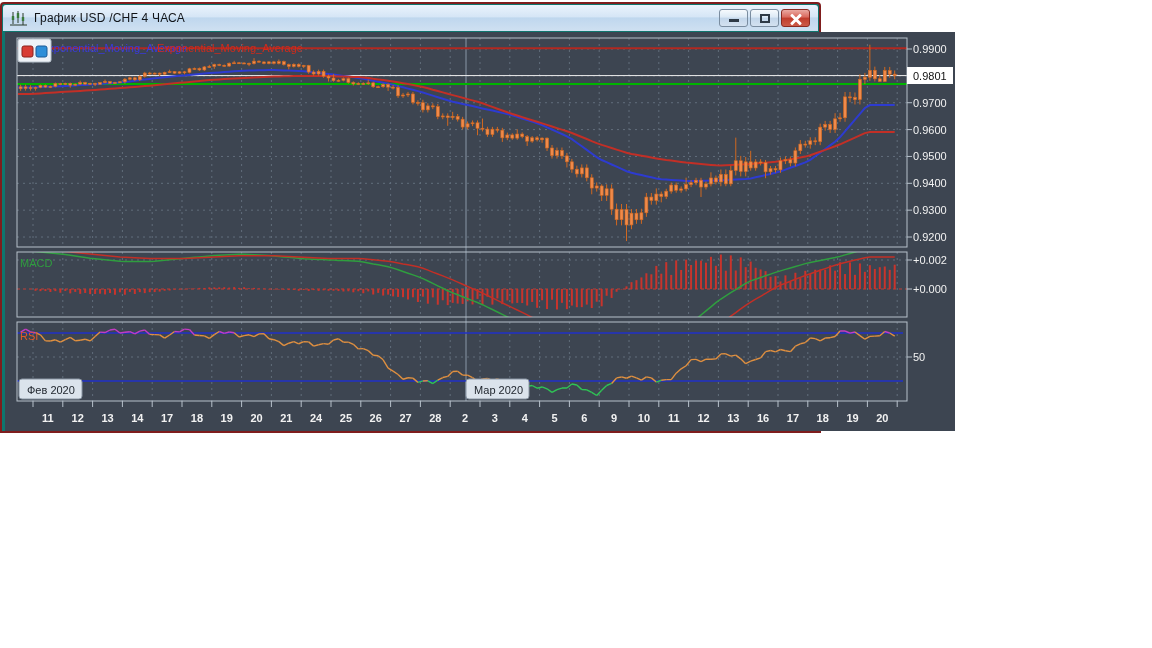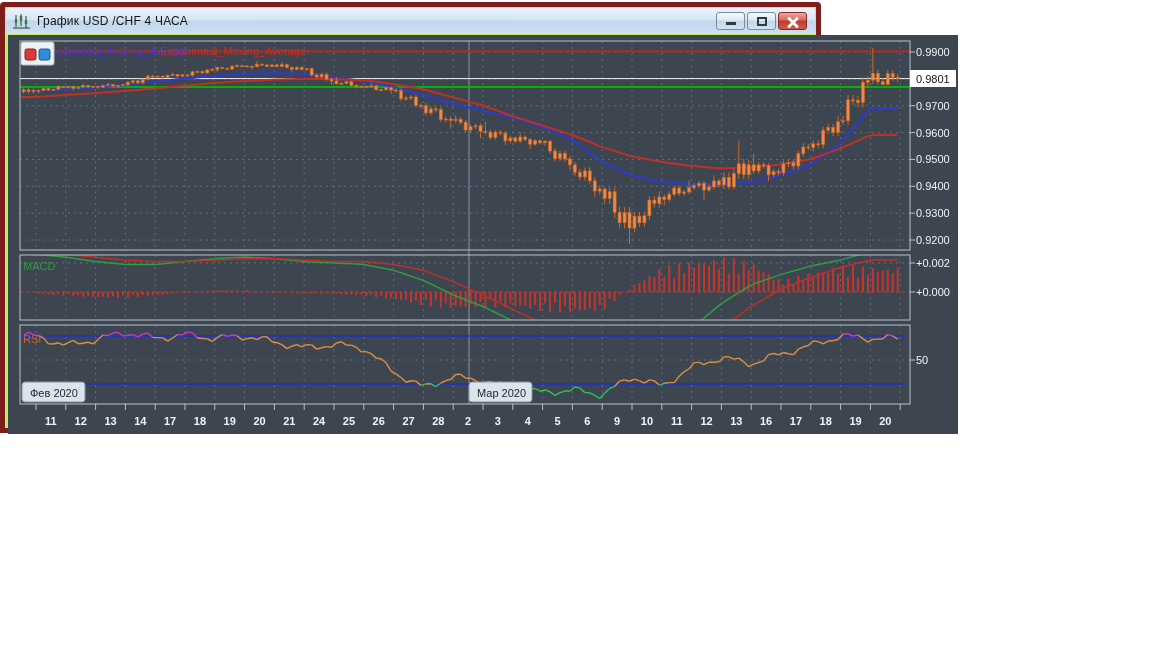--- a/index.html
+++ b/index.html
@@ -1,21 +1,21 @@
 <!DOCTYPE html>
 <html><head>
 <meta charset="utf-8">
 <style>
   * { margin:0; padding:0; box-sizing:border-box; }
   html,body { width:1152px; height:648px; background:#ffffff; font-family:"Liberation Sans", sans-serif; overflow:hidden; }
   .page { position:relative; width:1152px; height:648px; background:#ffffff; }
 
   .app-window {
     position:absolute; left:0px; top:2px; width:821px; height:431px;
-    background:#bef264; border:5px solid #7f1d1d; border-radius:4px 4px 0 0;
+    background:#0f766e; border:2px solid #7f1d1d; border-radius:4px 4px 0 0;
   }
   .titlebar {
     position:absolute; left:1px; top:1px; right:1px; height:26px;
     background:linear-gradient(to bottom,#eaf3fc 0%,#d6e6f6 45%,#bfd7ee 50%,#cfe0f1 100%);
     border-radius:3px 3px 0 0;
     display:flex; align-items:center; padding-left:7px;
   }
   .app-icon { width:18px; height:16px; margin-right:6px; flex:0 0 auto; }
   .title-text { font-size:12px; color:#111418; letter-spacing:0.2px; }
   .win-controls { position:absolute; right:8px; top:4px; display:flex; gap:2px; }

